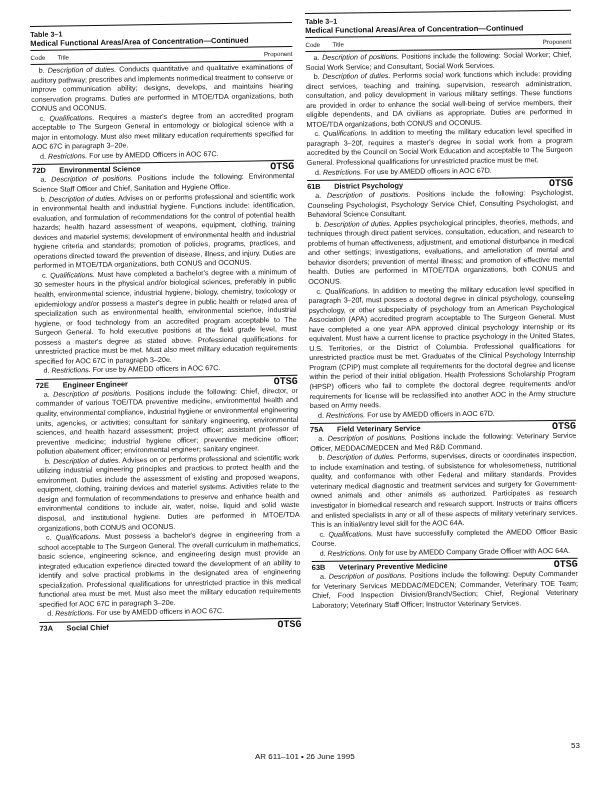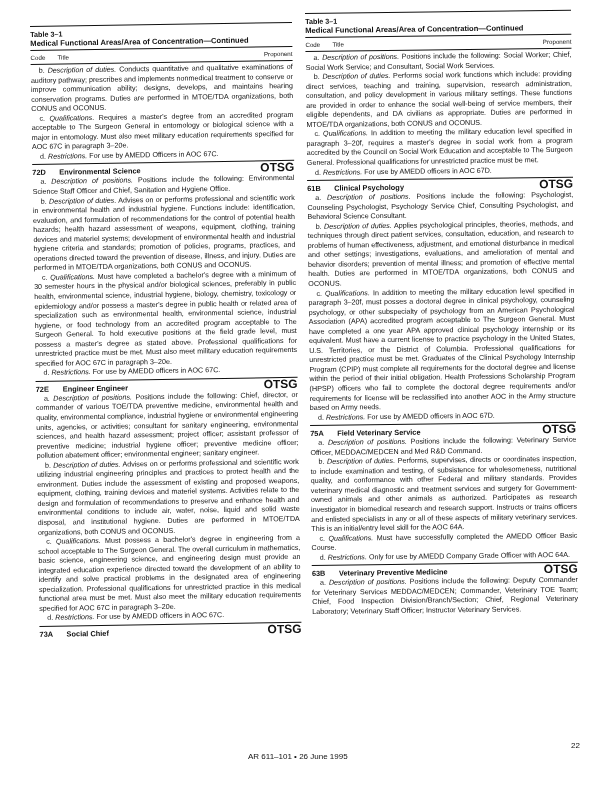--- a/index.html
+++ b/index.html
@@ -14,22 +14,22 @@
   .colhead { display: flex; justify-content: space-between; align-items: flex-end;
              border-top: 1px solid #111; border-bottom: 1px solid #111;
              font-size: 6.2px; padding: 2px 0 1px 0; margin-top: 2px; margin-bottom: 2px; }
   .colhead .code-h { width: 27px; display: inline-block; }
   p.para { margin: 0; text-indent: 8px; text-align: justify; }
   p.para i { font-style: italic; }
   .entry-head { display: flex; justify-content: space-between; align-items: baseline;
                 border-top: 1px solid #111; margin-top: 2px; padding-top: 1px;
                 font-weight: bold; font-size: 7.4px; line-height: 10px; }
   .entry-head .code { display: inline-block; width: 27px; }
-  .entry-head .prop { font-size: 12px; }
-  .footer { position: absolute; left: 248px; top: 752px; font-size: 8px; }
+  .entry-head .prop { font-size: 10px; font-family: Liberation Mono, monospace; }
+  .footer { position: absolute; left: 255px; top: 752px; font-size: 8px; }
   .pagenum { position: absolute; left: 571px; top: 741px; font-size: 8px; }
 </style>
 </head>
 <body>
 
 <div class="col col-left">
   <div class="rule-top"></div>
   <div class="tbl-label">Table 3–1</div>
   <div class="tbl-title">Medical Functional Areas/Area of Concentration—Continued</div>
   <div class="colhead">
@@ -73,21 +73,21 @@
     <span><span class="code-h">Code</span><span>Title</span></span>
     <span>Proponent</span>
   </div>
 
   <p class="para"><span>a. </span><i>Description of positions.</i><span> Positions include the following: Social Worker; Chief, Social Work Service; and Consultant, Social Work Services.</span></p>
   <p class="para"><span>b. </span><i>Description of duties.</i><span> Performs social work functions which include: providing direct services, teaching and training, supervision, research administration, consultation, and policy development in various military settings. These functions are provided in order to enhance the social well-being of service members, their eligible dependents, and DA civilians as appropriate. Duties are performed in MTOE/TDA organizations, both CONUS and OCONUS.</span></p>
   <p class="para"><span>c. </span><i>Qualifications.</i><span> In addition to meeting the military education level specified in paragraph 3–20f, requires a master's degree in social work from a program accredited by the Council on Social Work Education and acceptable to The Surgeon General. Professional qualifications for unrestricted practice must be met.</span></p>
   <p class="para"><span>d. </span><i>Restrictions.</i><span> For use by AMEDD officers in AOC 67D.</span></p>
 
   <div class="entry-head">
-    <span><span class="code">61B</span><span>Clinical Psychology</span></span>
+    <span><span class="code">61B</span><span>District Psychology</span></span>
     <span class="prop">OTSG</span>
   </div>
   <p class="para"><span>a. </span><i>Description of positions.</i><span> Positions include the following: Psychologist, Counseling Psychologist, Psychology Service Chief, Consulting Psychologist, and Behavioral Science Consultant.</span></p>
   <p class="para"><span>b. </span><i>Description of duties.</i><span> Applies psychological principles, theories, methods, and techniques through direct patient services, consultation, education, and research to problems of human effectiveness, adjustment, and emotional disturbance in medical and other settings; investigations, evaluations, and amelioration of mental and behavior disorders; prevention of mental illness; and promotion of effective mental health. Duties are performed in MTOE/TDA organizations, both CONUS and OCONUS.</span></p>
   <p class="para"><span>c. </span><i>Qualifications.</i><span> In addition to meeting the military education level specified in paragraph 3–20f, must posses a doctoral degree in clinical psychology, counseling psychology, or other subspecialty of psychology from an American Psychological Association (APA) accredited program acceptable to The Surgeon General. Must have completed a one year APA approved clinical psychology internship or its equivalent. Must have a current license to practice psychology in the United States, U.S. Territories, or the District of Columbia. Professional qualifications for unrestricted practice must be met. Graduates of the Clinical Psychology Internship Program (CPIP) must complete all requirements for the doctoral degree and license within the period of their initial obligation. Health Professions Scholarship Program (HPSP) officers who fail to complete the doctoral degree requirements and/or requirements for license will be reclassified into another AOC in the Army structure based on Army needs.</span></p>
   <p class="para"><span>d. </span><i>Restrictions.</i><span> For use by AMEDD officers in AOC 67D.</span></p>
 
   <div class="entry-head">
     <span><span class="code">75A</span><span>Field Veterinary Service</span></span>
     <span class="prop">OTSG</span>
@@ -97,14 +97,14 @@
   <p class="para"><span>c. </span><i>Qualifications.</i><span> Must have successfully completed the AMEDD Officer Basic Course.</span></p>
   <p class="para"><span>d. </span><i>Restrictions.</i><span> Only for use by AMEDD Company Grade Officer with AOC 64A.</span></p>
 
   <div class="entry-head">
     <span><span class="code">63B</span><span>Veterinary Preventive Medicine</span></span>
     <span class="prop">OTSG</span>
   </div>
   <p class="para"><span>a. </span><i>Description of positions.</i><span> Positions include the following: Deputy Commander for Veterinary Services MEDDAC/MEDCEN; Commander, Veterinary TOE Team; Chief, Food Inspection Division/Branch/Section; Chief, Regional Veterinary Laboratory; Veterinary Staff Officer; Instructor Veterinary Services.</span></p>
 </div>
 
-<div class="pagenum">22</div>
+<div class="pagenum">53</div>
 <div class="footer">AR 611–101 • 26 June 1995</div>
 
 </body></html>

